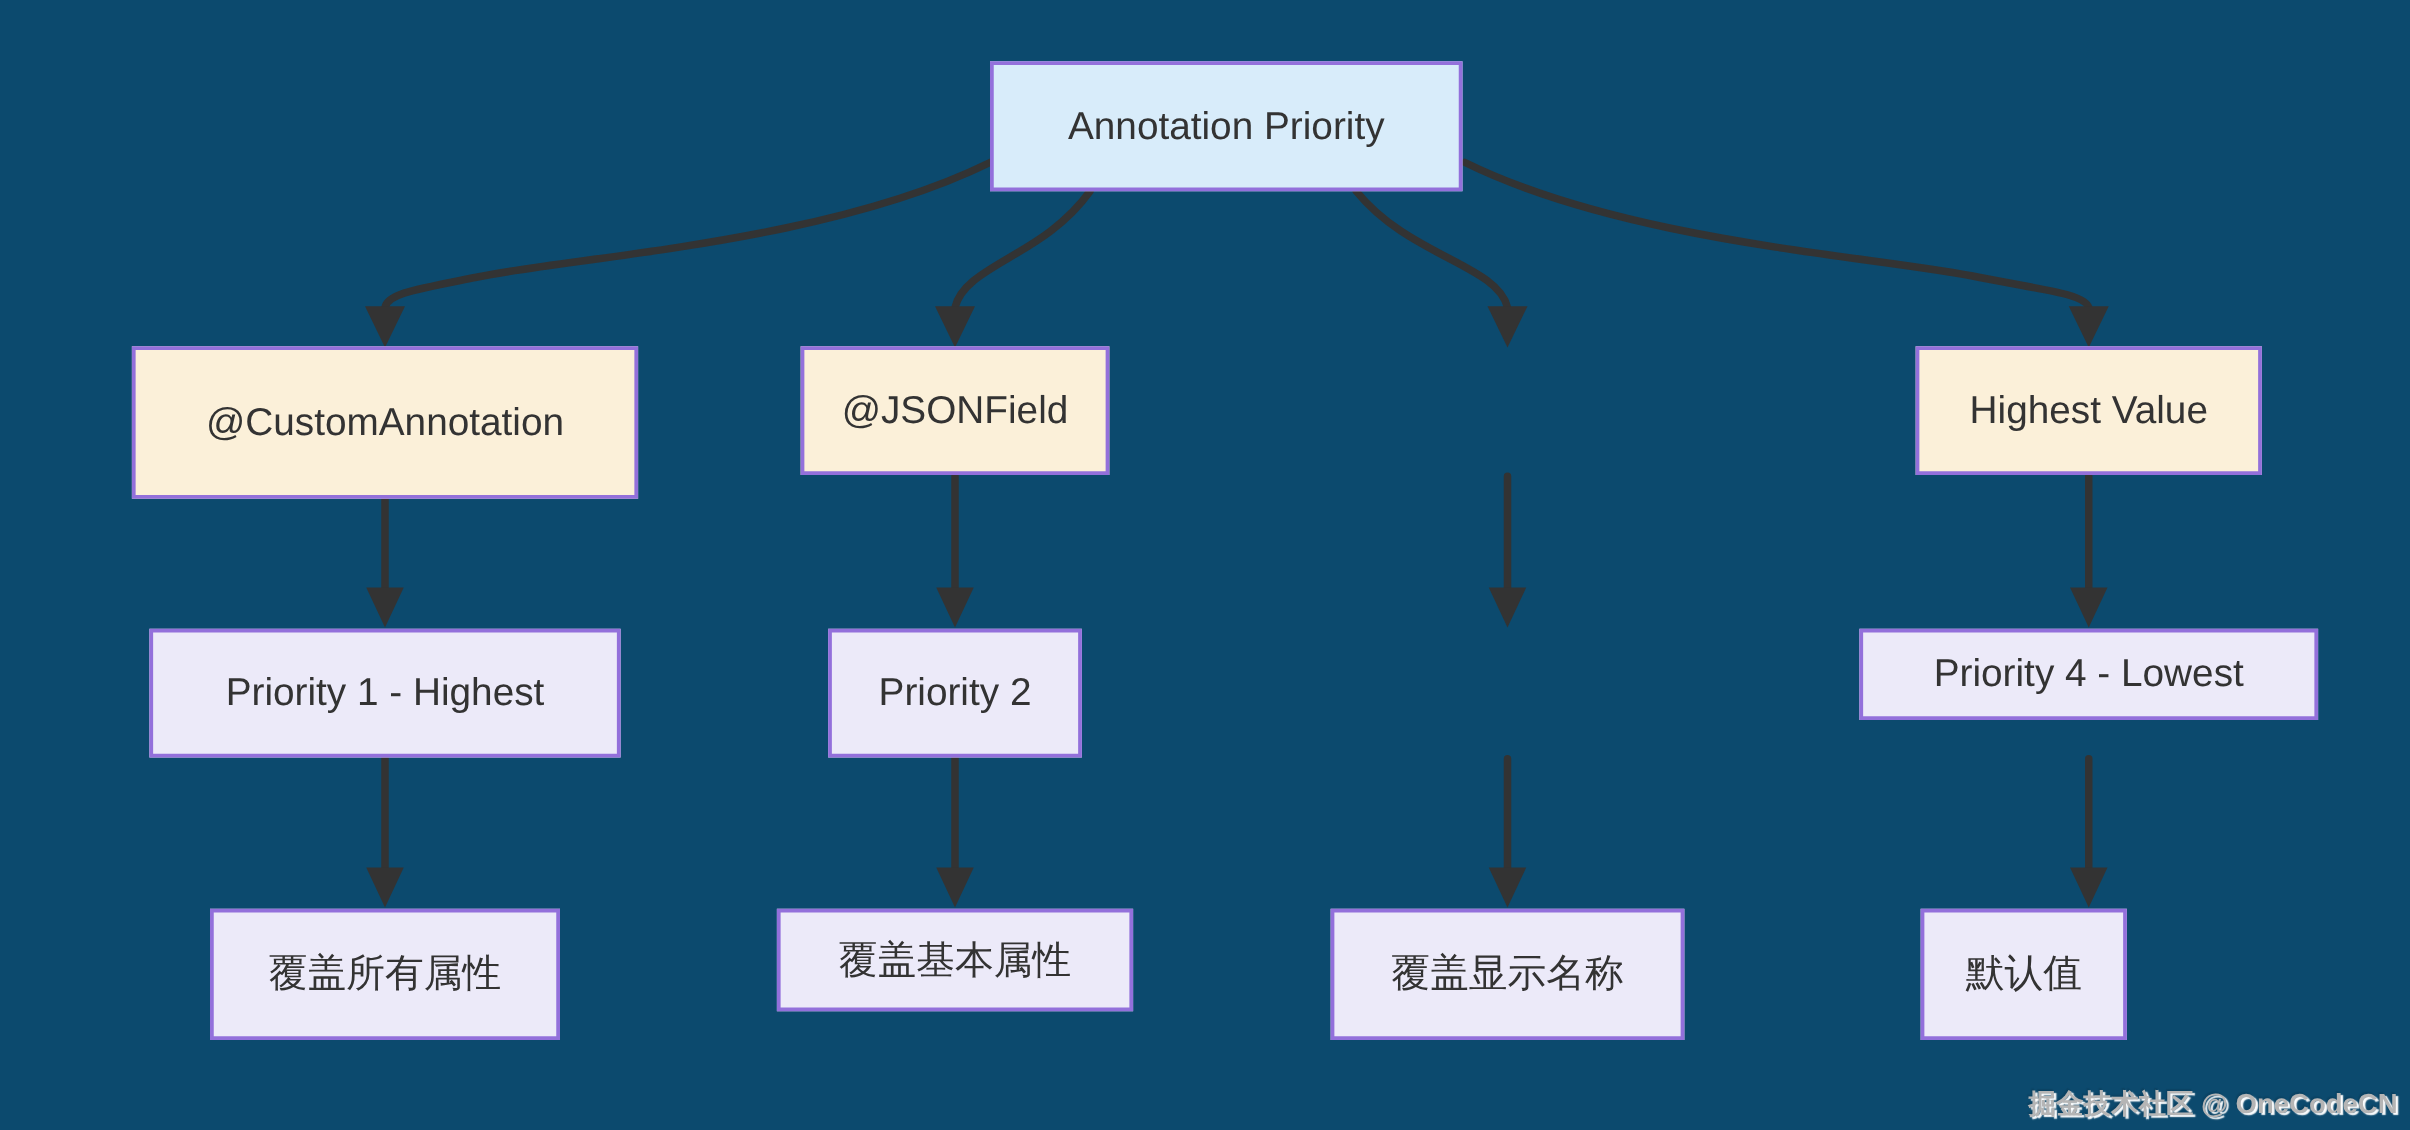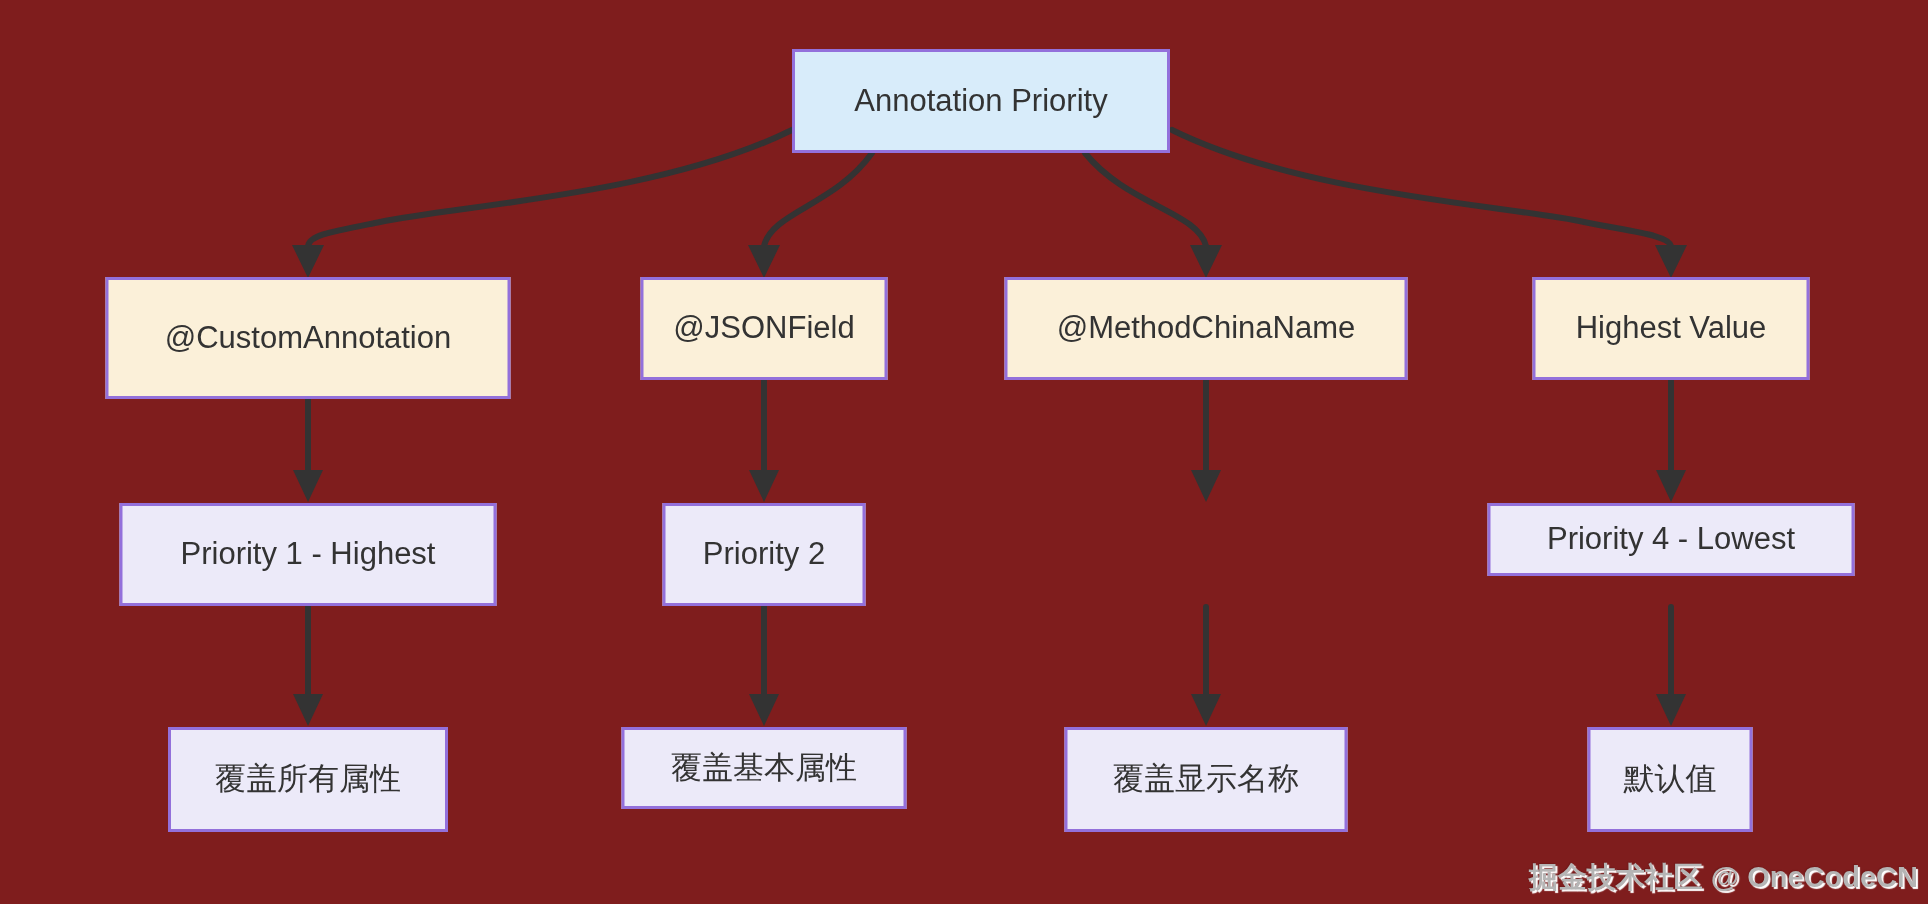--- a/index.html
+++ b/index.html
@@ -1,20 +1,20 @@
 <!DOCTYPE html>
 <html style="--root-fill: #d8ecfa; --annotation-fill: #fbf0d9; --priority-fill: #eceaf9; --effect-fill: #eceaf9; --border: #9370DB; --edge: #333333; --text: #333333;"><head>
 <meta charset="utf-8">
 <style>
   html, body { margin: 0; padding: 0; background: #ffffff; }
   .canvas {
     position: relative;
     width: 1928px;
     height: 904px;
-    background: #7f1d1d;
+    background: #0c4a6e;
     overflow: hidden;
     font-family: "Liberation Sans", "DejaVu Sans", sans-serif;
     color: var(--text, #333333);
   }
   .edges-layer {
     position: absolute;
     left: 0; top: 0;
     width: 1928px; height: 904px;
   }
   .edge {
@@ -41,21 +41,21 @@
     line-height: 1.1;
   }
   .node--root     { background: var(--root-fill, #d8ecfa); }
   .node--ann      { background: var(--annotation-fill, #fbf0d9); }
   .node--priority { background: var(--priority-fill, #eceaf9); }
   .node--effect   { background: var(--effect-fill, #eceaf9); }
   .watermark {
     position: absolute;
     right: 10px;
     bottom: 6px;
-    font-size: 29px;
+    font-size: 22px;
     font-weight: 600;
     color: #b5b5b5;
     text-shadow: 2px 2px 1px #ffffff, -1px -1px 1px rgba(0,0,0,0.10);
     white-space: nowrap;
   }
 </style>
 </head>
 <body>
 
 <div class="canvas">
@@ -93,23 +93,20 @@
   <div class="node node--root" style="left:981px; top:49px; min-width:378px; height:104px">
     <span>Annotation Priority</span>
   </div>
 
   <div class="node node--ann" style="left:308px; top:277px; min-width:405px; height:122px">
     <span>@CustomAnnotation</span>
   </div>
   <div class="node node--ann" style="left:764px; top:277px; min-width:247px; height:103px">
     <span>@JSONField</span>
   </div>
-  <div class="node node--ann" style="left:1206px; top:277px; min-width:403px; height:103px">
-    <span>@MethodChinaName</span>
-  </div>
   <div class="node node--ann" style="left:1671px; top:277px; min-width:277px; height:103px">
     <span>Highest Value</span>
   </div>
 
   <div class="node node--priority" style="left:308px; top:503px; min-width:377px; height:103px">
     <span>Priority 1 - Highest</span>
   </div>
   <div class="node node--priority" style="left:764px; top:503px; min-width:203px; height:103px">
     <span>Priority 2</span>
   </div>
@@ -119,19 +116,19 @@
 
   <div class="node node--effect" style="left:308px; top:727px; min-width:280px; height:105px">
     <span>覆盖所有属性</span>
   </div>
   <div class="node node--effect" style="left:764px; top:727px; min-width:285px; height:82px">
     <span>覆盖基本属性</span>
   </div>
   <div class="node node--effect" style="left:1206px; top:727px; min-width:283px; height:105px">
     <span>覆盖显示名称</span>
   </div>
-  <div class="node node--effect" style="left:1670px; top:727px; min-width:165px; height:105px">
+  <div class="node node--effect" style="left:1619px; top:727px; min-width:165px; height:105px">
     <span>默认值</span>
   </div>
 
   <div class="watermark">掘金技术社区 @ OneCodeCN</div>
 
 </div>
 
 </body></html>

